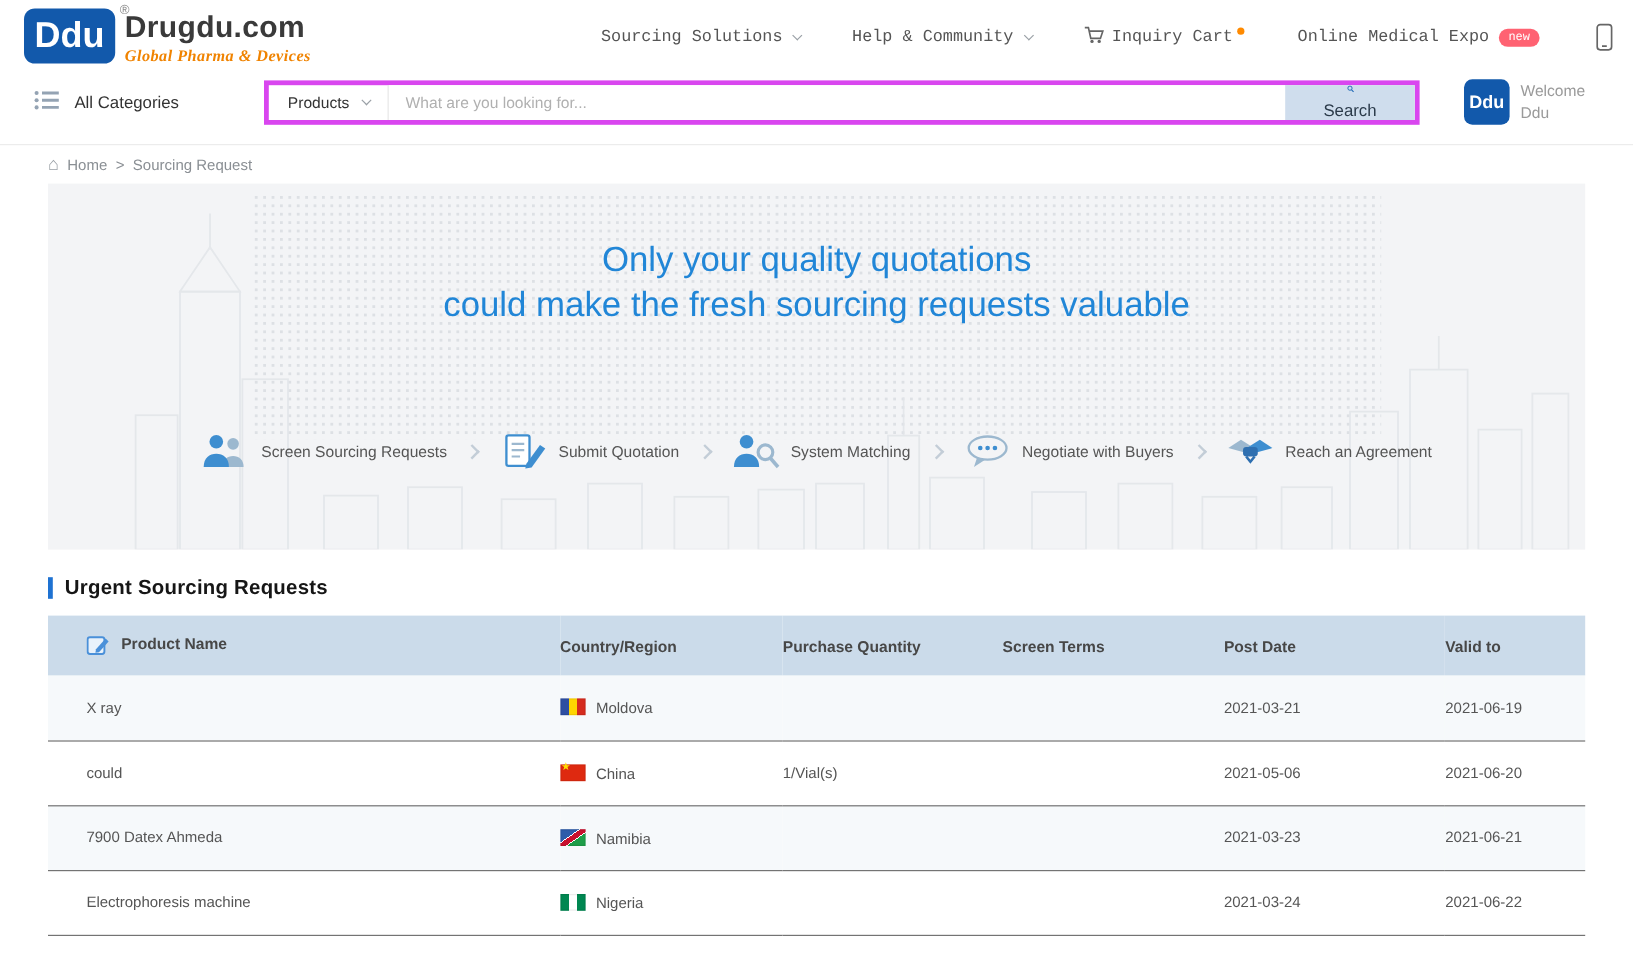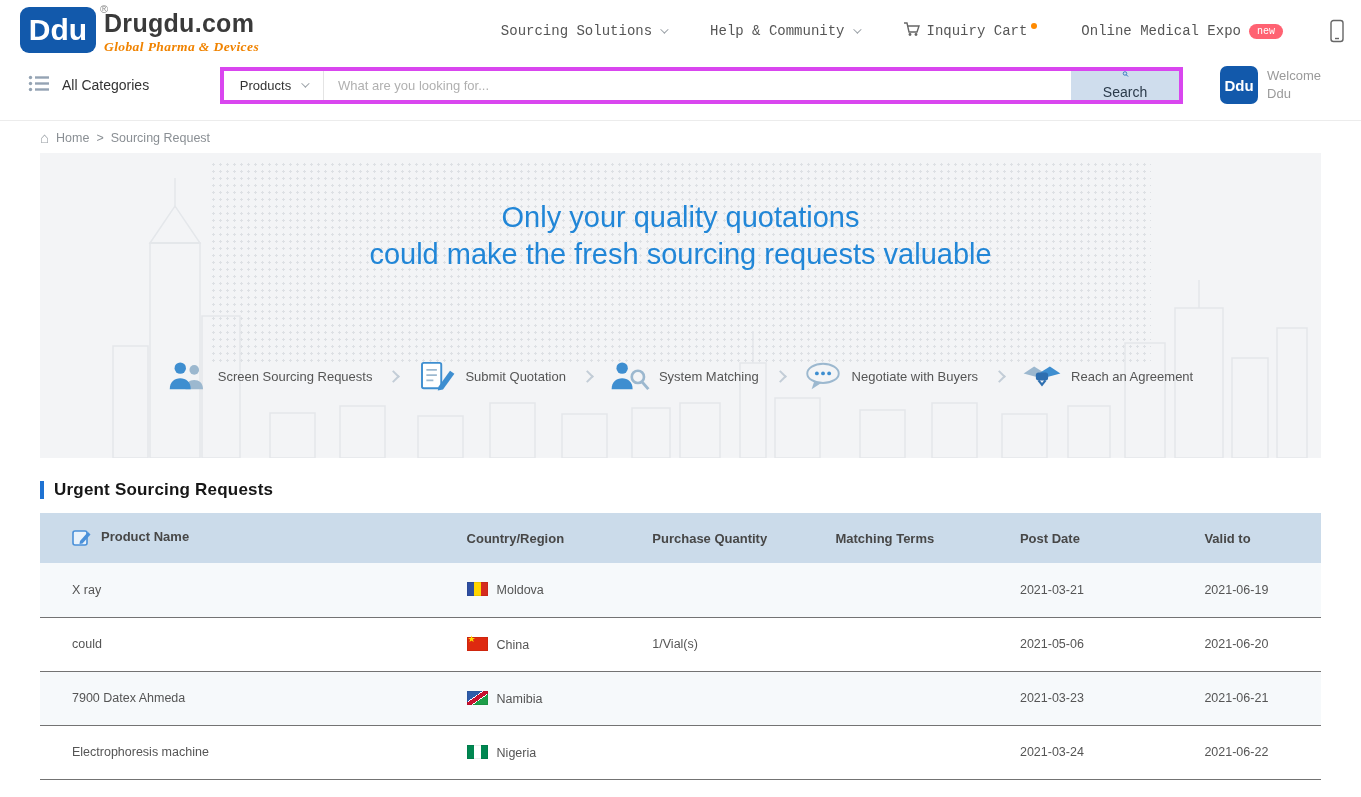--- a/index.html
+++ b/index.html
@@ -312,21 +312,21 @@
           <span class="th-inner">
             <svg width="20" height="18" viewBox="0 0 20 18">
                 <rect x="1" y="2" width="14" height="14" rx="2" fill="#e9f2fb" stroke="#4a90d9" stroke-width="1.6"></rect>
                 <path d="M8 12 L16 3 L18.5 5.5 L10.5 14.5 L7.5 15 Z" fill="#4a90d9"></path>
               </svg>
             <span>Product Name</span>
           </span>
         </th>
         <th><span>Country/Region</span></th>
         <th><span>Purchase Quantity</span></th>
-        <th><span>Matching Terms</span></th>
+        <th><span>Screen Terms</span></th>
         <th><span>Post Date</span></th>
         <th><span>Valid to</span></th>
       </tr>
     </thead>
     <tbody>
         <tr>
           <td class="col-product">X ray</td>
           <td><span class="flag flag-moldova"></span>Moldova</td>
           <td></td>
           <td></td>

